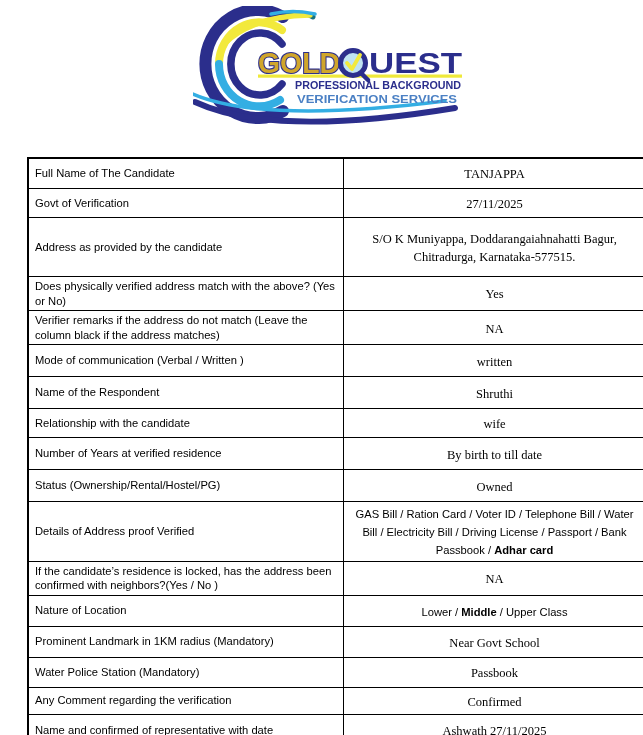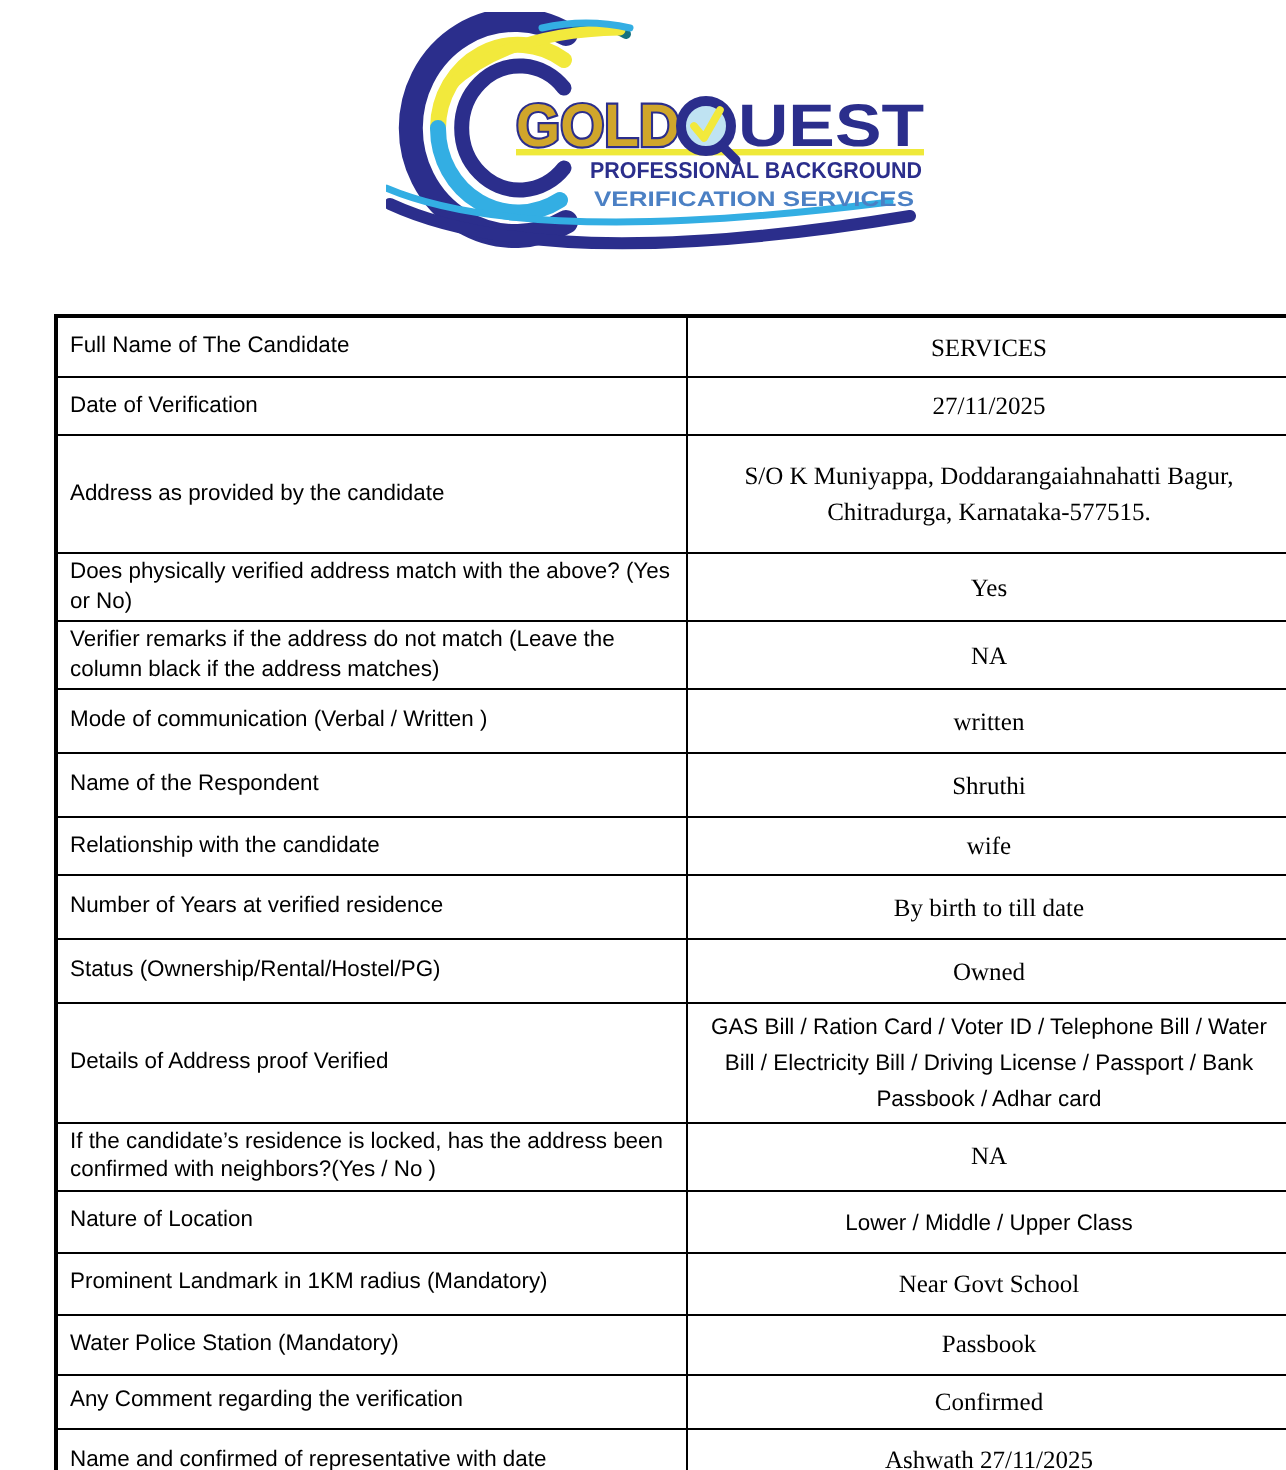--- a/index.html
+++ b/index.html
@@ -14,21 +14,21 @@
     border:2px solid #000;
   }
   table.vtable td{border:1.5px solid #000;vertical-align:middle;overflow:hidden;}
   td.label-cell{
     width:304px;padding:2px 4px 2px 6px;
     font-size:11.2px;line-height:1.3;text-align:left;
   }
   td.value-cell{width:287px;padding:2px 7px;text-align:center;}
   .val-serif{font-family:"Liberation Serif",serif;font-size:12.5px;line-height:1.3;}
   .val-sans{font-family:"Liberation Sans",sans-serif;font-size:11.2px;line-height:1.35;}
-  .seg-bold{font-weight:normal;}
+  .seg-bold{font-weight:bold;}
   
   tr:nth-child(1) td{height:25px}  tr:nth-child(2) td{height:24px}
   tr:nth-child(3) td{height:54px}  tr:nth-child(4) td{height:28px}
   tr:nth-child(5) td{height:27px}  tr:nth-child(6) td{height:27px}
   tr:nth-child(7) td{height:27px}  tr:nth-child(8) td{height:24px}
   tr:nth-child(9) td{height:27px}  tr:nth-child(10) td{height:27px}
   tr:nth-child(11) td{height:44px} tr:nth-child(12) td{height:28px}
   tr:nth-child(13) td{height:26px} tr:nth-child(14) td{height:26px}
   tr:nth-child(15) td{height:25px} tr:nth-child(16) td{height:22px}
   tr:nth-child(17) td{height:27px} tr:nth-child(18) td{height:26px}
@@ -68,26 +68,26 @@
     </svg>
   </div>
 
   <table class="vtable">
     <tbody>
         <tr>
     <td class="label-cell">
       <span>Full Name of The Candidate</span>
     </td>
     <td class="value-cell">
-      <span class="val-serif"><span>SERVICES</span></span>
-    </td>
-  </tr>
-        <tr>
-    <td class="label-cell">
-      <span>Date of Verification</span>
+      <span class="val-serif"><span>TANJAPPA</span></span>
+    </td>
+  </tr>
+        <tr>
+    <td class="label-cell">
+      <span>Govt of Verification</span>
     </td>
     <td class="value-cell">
       <span class="val-serif"><span>27/11/2025</span></span>
     </td>
   </tr>
         <tr>
     <td class="label-cell">
       <span>Address as provided by the candidate</span>
     </td>
     <td class="value-cell">

